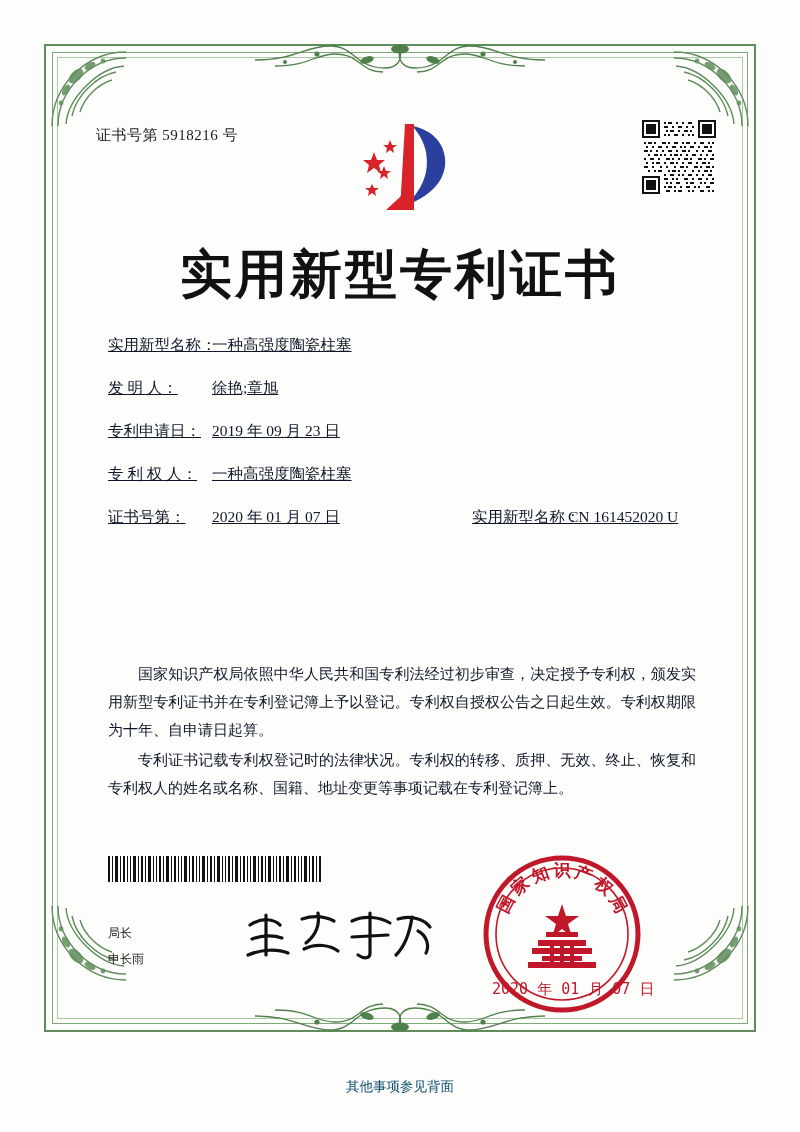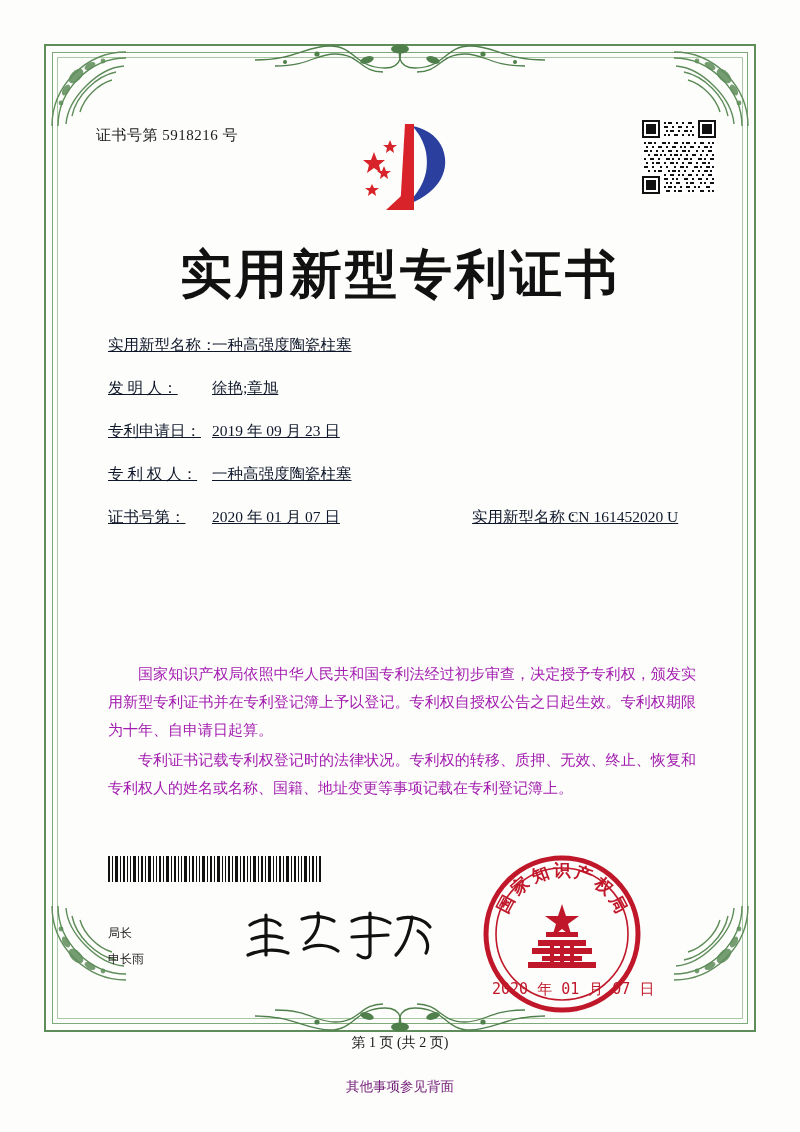--- a/index.html
+++ b/index.html
@@ -147,21 +147,21 @@
   .field-value2 { flex: 1; }
 
   
   .paras {
     position: absolute;
     left: 108px; top: 660px;
     width: 588px;
     font-size: 15px;
     line-height: 28px;
     text-align: justify;
-    color: #a21caf;
+    color: #0f172a;
   }
   .paras p {
     margin: 0 0 2px 0;
     text-indent: 2em;
   }
 
   
   .barcode {
     position: absolute;
     left: 108px; top: 856px;
@@ -211,21 +211,21 @@
     text-align: center;
     font-size: 14px;
     color: #1a1a1a;
   }
   .footnote {
     position: absolute;
     left: 0; top: 1078px;
     width: 800px;
     text-align: center;
     font-size: 13.5px;
-    color: #701a75;
+    color: #0c4a6e;
   }
 </style>
 </head>
 <body>
 
 <div class="page">
 
   <div class="border-outer"></div>
   <div class="border-inner"></div>
   <div class="border-hair"></div>
@@ -674,16 +674,15 @@
         <text transform="rotate(-20 82 82)" x="82" y="24" text-anchor="middle">知</text>
         <text transform="rotate(0 82 82)" x="82" y="24" text-anchor="middle">识</text>
         <text transform="rotate(20 82 82)" x="82" y="24" text-anchor="middle">产</text>
         <text transform="rotate(41 82 82)" x="82" y="24" text-anchor="middle">权</text>
         <text transform="rotate(62 82 82)" x="82" y="24" text-anchor="middle">局</text>
       </g>
     </svg>
   </div>
   <div class="seal-date">2020 年 01 月 07 日</div>
 
-  <div class="page-num">第 1 页 (共 2 页)</div>
   <div class="footnote">其他事项参见背面</div>
 
 </div>
 
 </body></html>

